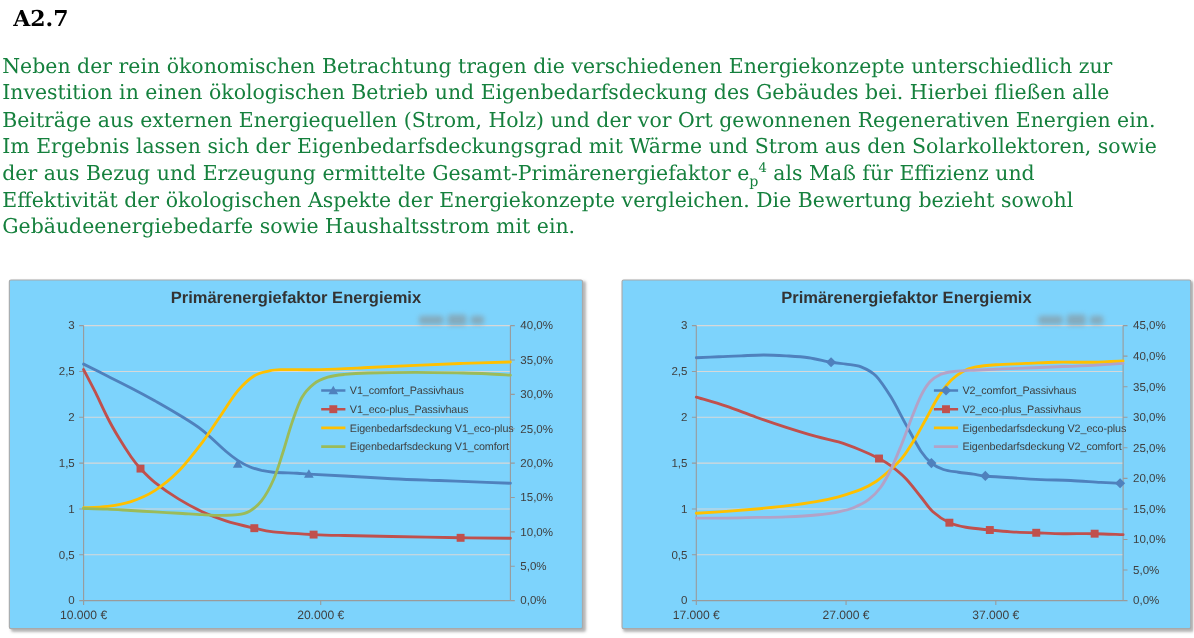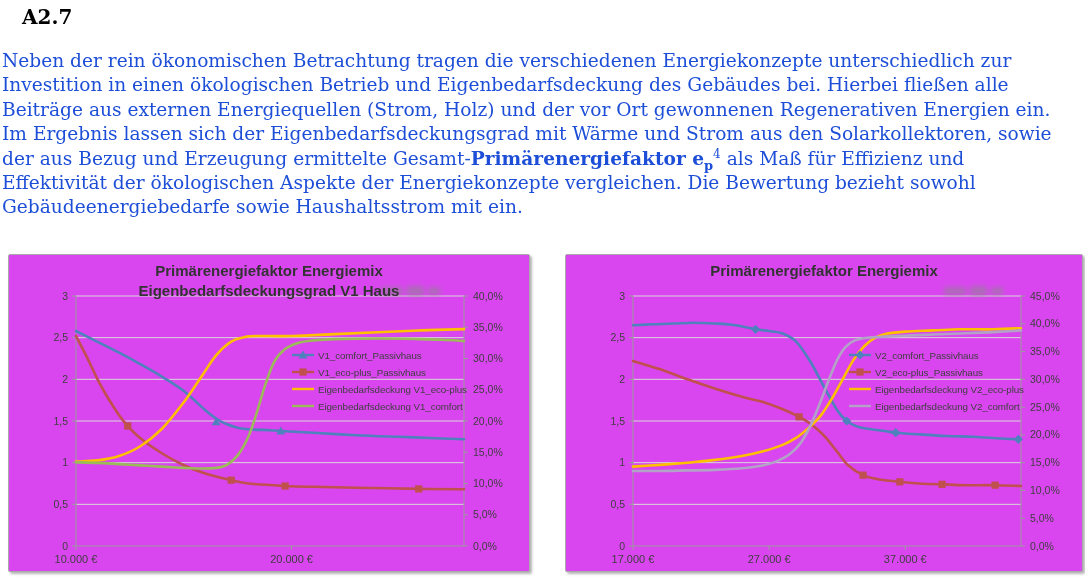--- a/index.html
+++ b/index.html
@@ -1,34 +1,34 @@
 <!DOCTYPE html>
 <html><head>
 <meta charset="utf-8">
 <style>
   html,body{margin:0;padding:0}
   body{
     width:1085px;height:580px;background:#ffffff;overflow:hidden;position:relative;
     font-family:"Liberation Sans",sans-serif;
   }
   .heading{
-    display:flex;gap:30px;margin:5px 0 0 22px;
+    display:flex;gap:30px;margin:5px 0 0 12px;
     font-family:"DejaVu Serif",serif;font-size:20px;font-weight:bold;color:#000;
   }
   .para{
     margin:20px 8px 0 2px;
-    font-family:"DejaVu Serif",serif;font-size:18.6px;line-height:24.4px;color:#1d4ed8;
+    font-family:"DejaVu Serif",serif;font-size:18.6px;line-height:24.4px;color:#15803d;
     white-space:pre-line;
   }
-  .para b{font-weight:bold}
+  .para b{font-weight:normal}
   .para sub{font-size:13px;line-height:0}
   .para sup{font-size:12px;line-height:0}
   .charts{position:absolute;top:254px;left:8px;display:flex;gap:35px}
   .panel{
-    position:relative;box-sizing:border-box;height:318px;background:#d946ef;
+    position:relative;box-sizing:border-box;height:318px;background:#7dd3fc;
     border:1px solid #a9a9a9;border-radius:2px;
     box-shadow:2px 2px 2.5px rgba(120,120,120,.55);
   }
   .panel.v1{width:522px}
   .panel.v2{width:518px}
   .panel svg{position:absolute;left:0;top:0;z-index:1}
   .chart-title{
     position:absolute;left:0;top:6px;width:100%;z-index:3;text-align:center;
     font-weight:bold;font-size:15px;line-height:20px;color:#333;
     pointer-events:none;
@@ -60,21 +60,20 @@
 Im Ergebnis lassen sich der Eigenbedarfsdeckungsgrad mit Wärme und Strom aus den Solarkollektoren, sowie
 der aus Bezug und Erzeugung ermittelte Gesamt-</span><b><span>Primärenergiefaktor e</span><sub>p</sub></b><sup>4</sup><span> als Maß für Effizienz und
 Effektivität der ökologischen Aspekte der Energiekonzepte vergleichen. Die Bewertung bezieht sowohl
 Gebäudeenergiebedarfe sowie Haushaltsstrom mit ein.</span></p>
 
   <div class="charts">
 
     <div class="panel v1">
       <div class="chart-title">
         <div>Primärenergiefaktor Energiemix</div>
-        <div>Eigenbedarfsdeckungsgrad V1 Haus</div>
       </div>
       <div class="wm">
           <i></i>
           <i></i>
           <i></i>
         </div>
     <svg width="520" height="316">
           <line x1="67" x2="455" y1="41" y2="41" stroke="#d8d8d8" stroke-width="1"></line>
           <line x1="67" x2="455" y1="82.66666666666666" y2="82.66666666666666" stroke="#d8d8d8" stroke-width="1"></line>
           <line x1="67" x2="455" y1="124.33333333333334" y2="124.33333333333334" stroke="#d8d8d8" stroke-width="1"></line>

